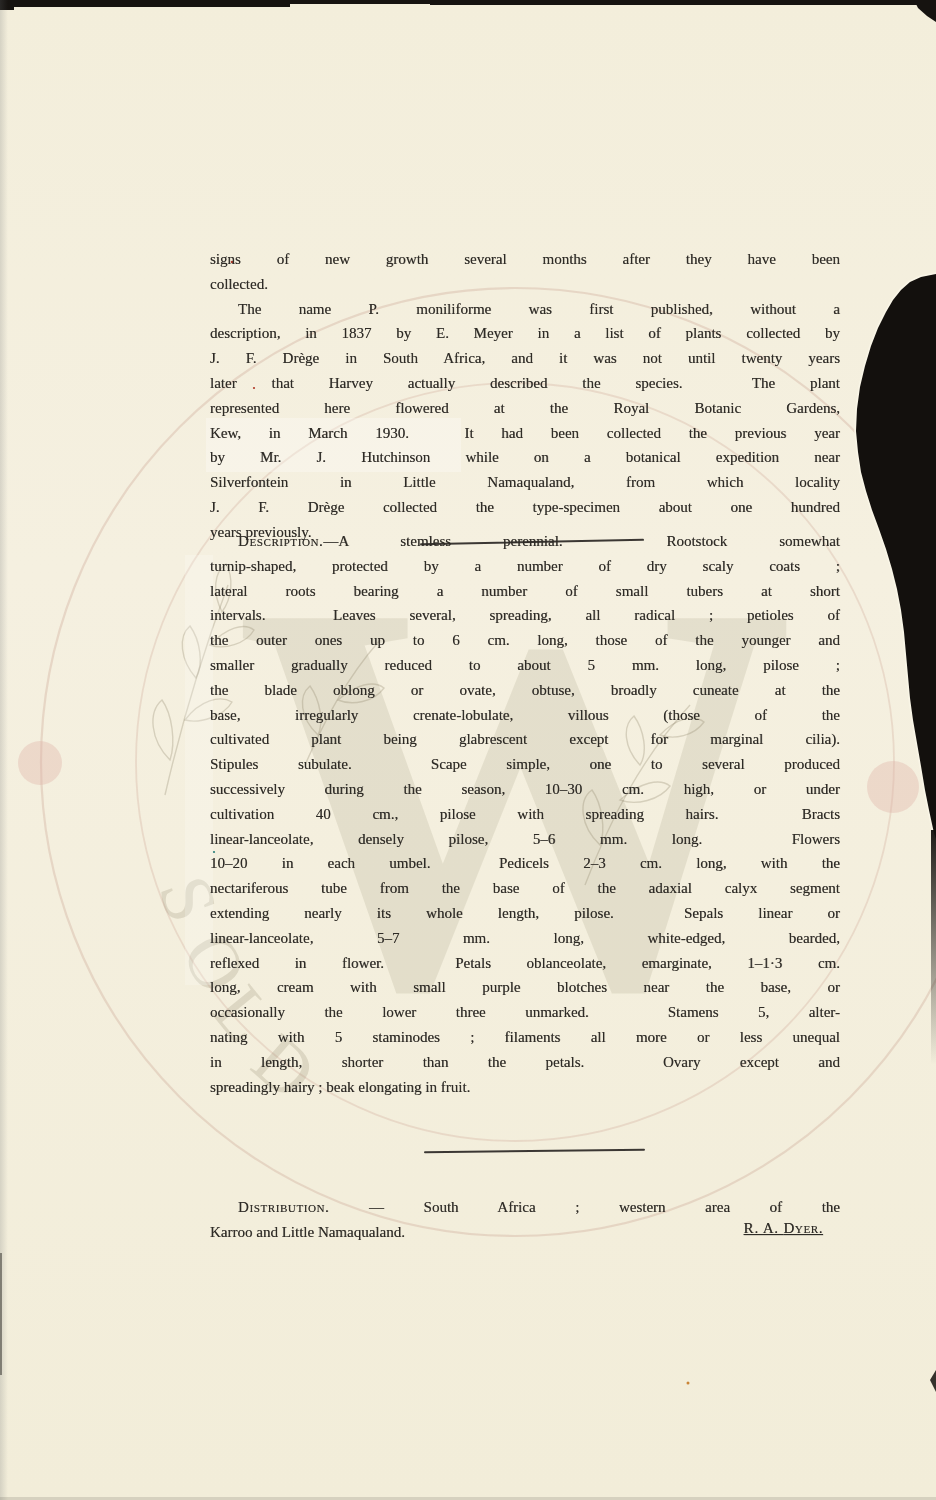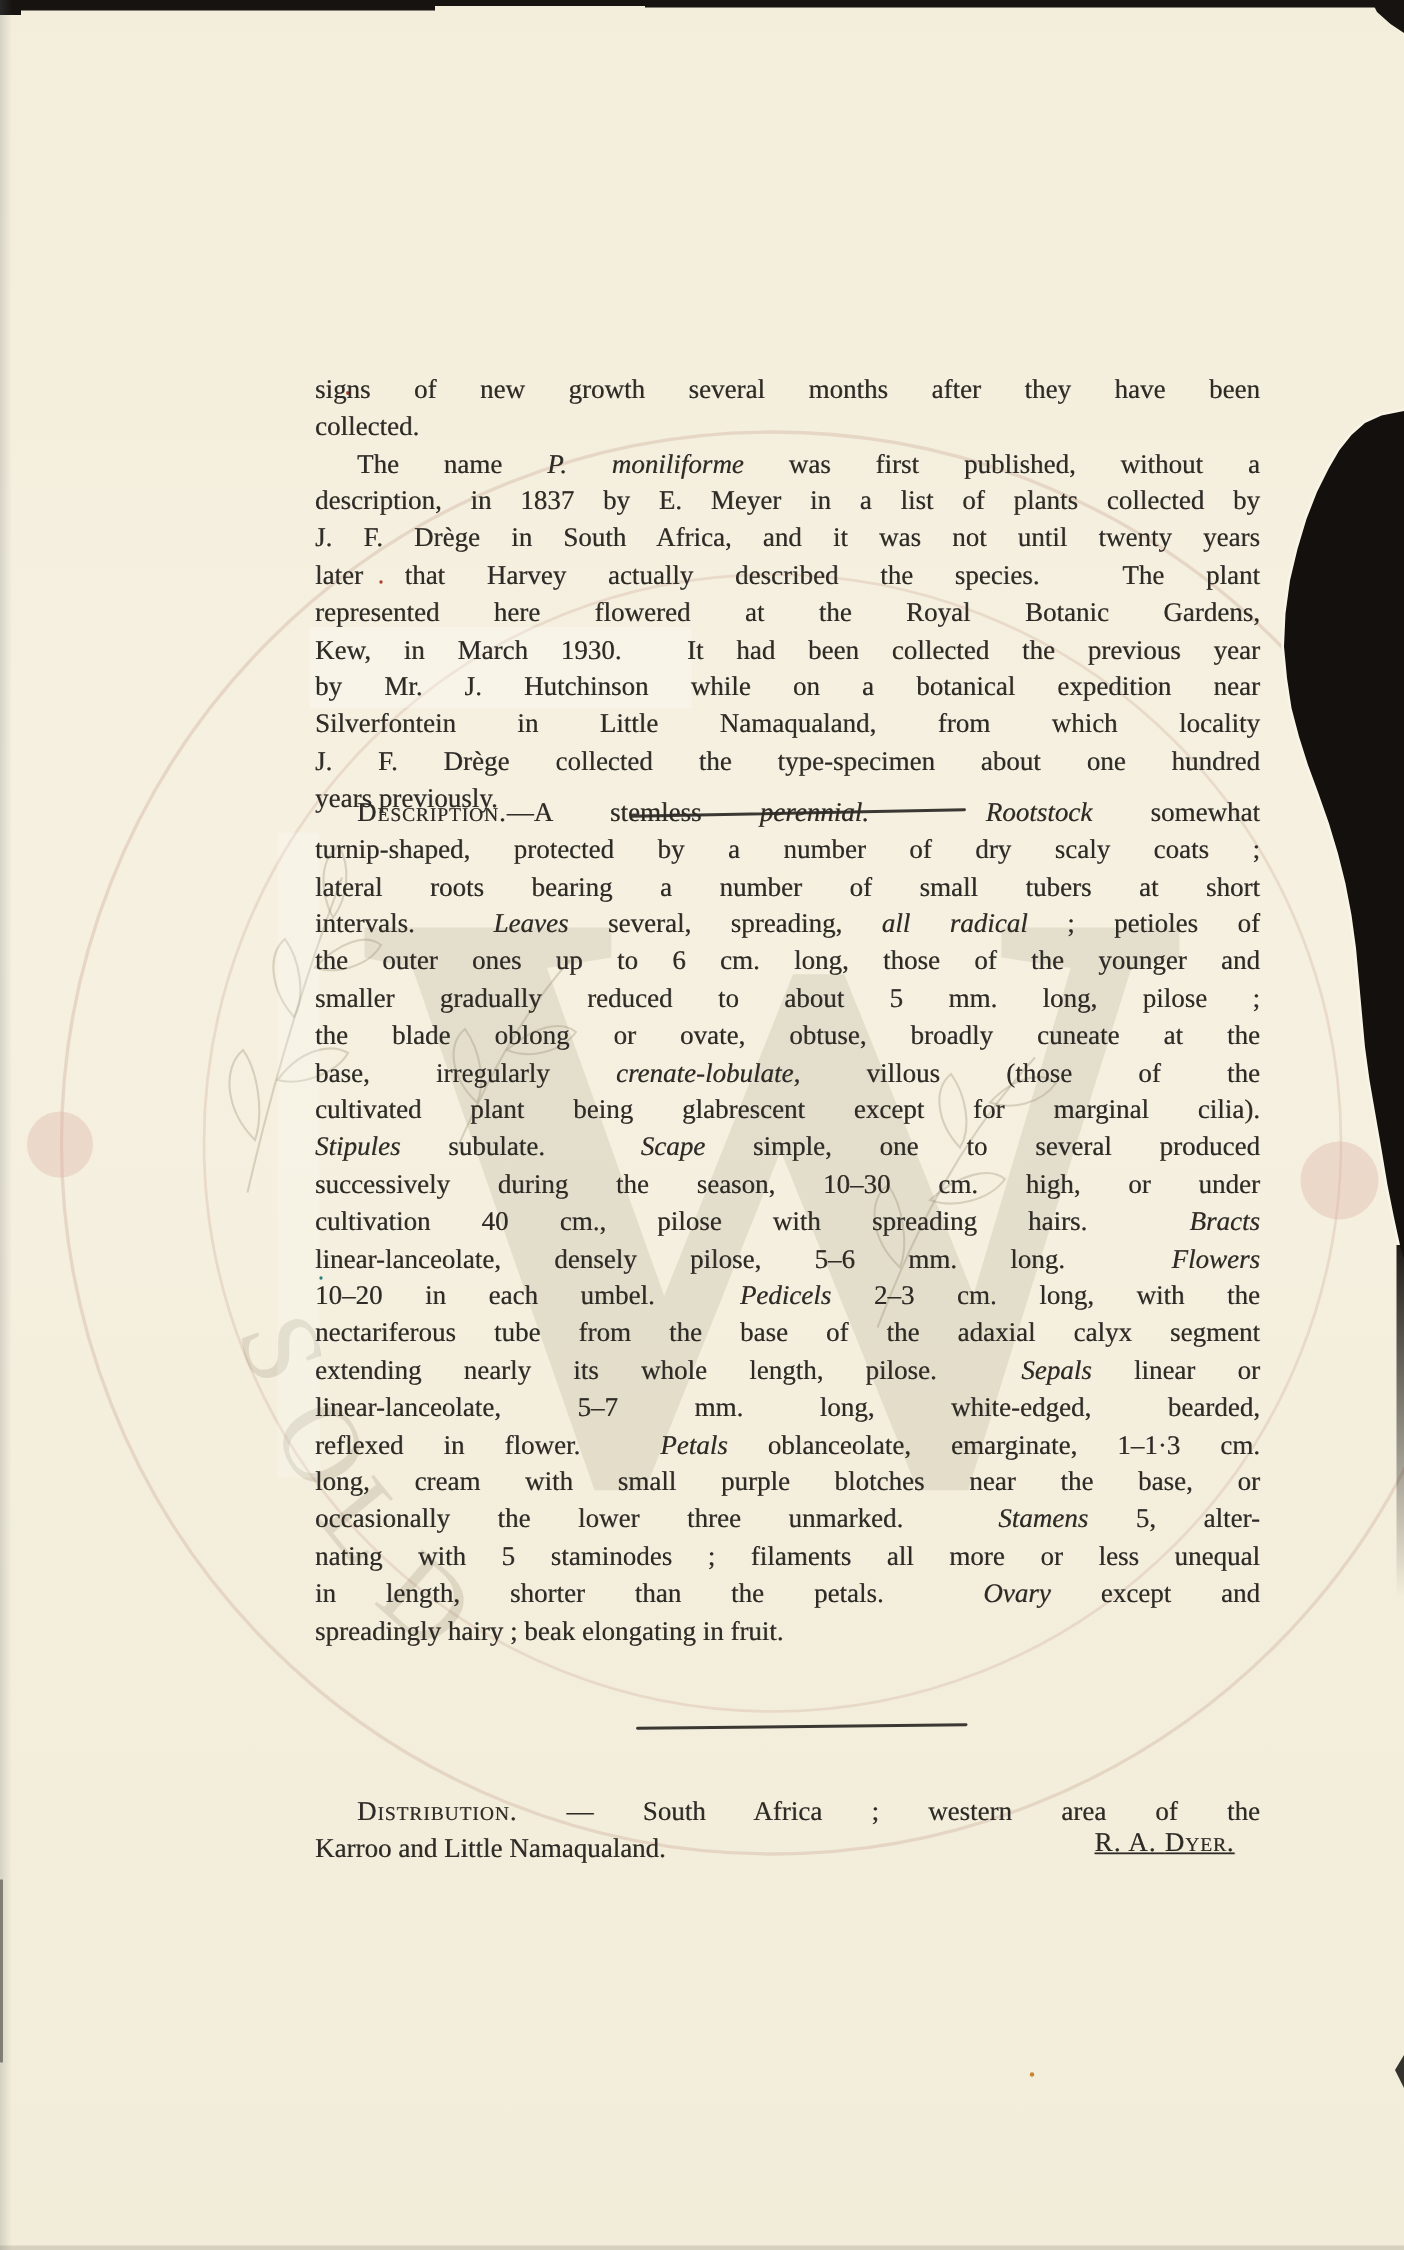--- a/index.html
+++ b/index.html
@@ -7,27 +7,27 @@
     width:936px;height:1500px;position:relative;overflow:hidden;
     background:var(--paper,#f3eedb);
     font-family:"Liberation Serif",serif;
   }
   .scan{position:absolute;inset:0;width:936px;height:1500px;
     background:linear-gradient(180deg,#f3eedb 0%,#f5f0e0 38%,#f2edd9 100%);}
   svg.layer{position:absolute;left:0;top:0;}
   
   .textblock{
     position:absolute;left:210px;width:630px;
-    font-size:18px;line-height:24.8px;color:var(--ink,#2e2b26);
+    font-size:15px;line-height:24.8px;color:var(--ink,#2e2b26);
     text-shadow:0.3px 0.3px 0.35px rgba(46,42,38,0.55);
   }
   .tline{text-align:justify;text-align-last:justify;}
   .tline.last{text-align:center;text-align-last:left;}
   .tline.ind{padding-left:28px;}
-  .tline span.i{font-style:italic;}
+  .tline span.i{}
   .tline span.sc{font-variant:small-caps;letter-spacing:0.6px;}
   #signature .tline{text-align-last:right;padding-right:17px;letter-spacing:0.8px;text-decoration:underline;}
   
   .rule{position:absolute;height:1.6px;background:var(--rule,#3b3733);border-radius:1px;}
   #rule1{left:420px;top:541px;width:224px;transform:rotate(-1.1deg);}
   #rule2{left:424px;top:1150px;width:221px;transform:rotate(-0.6deg);}
   
   .edge{position:absolute;pointer-events:none;}
   #left-edge{left:0;top:0;width:8px;height:1500px;
     background:linear-gradient(90deg,rgba(108,112,114,0.22),rgba(108,112,114,0));}

